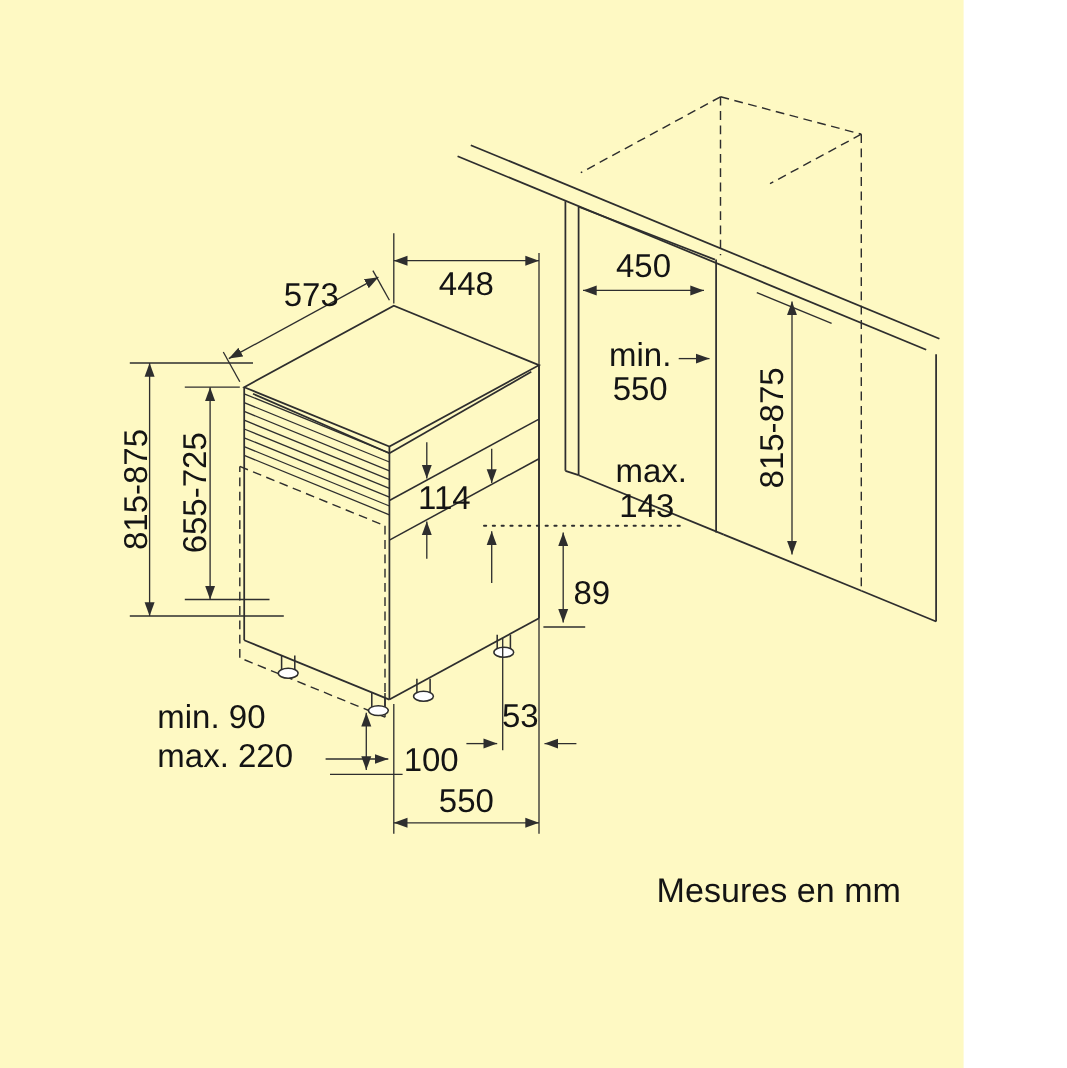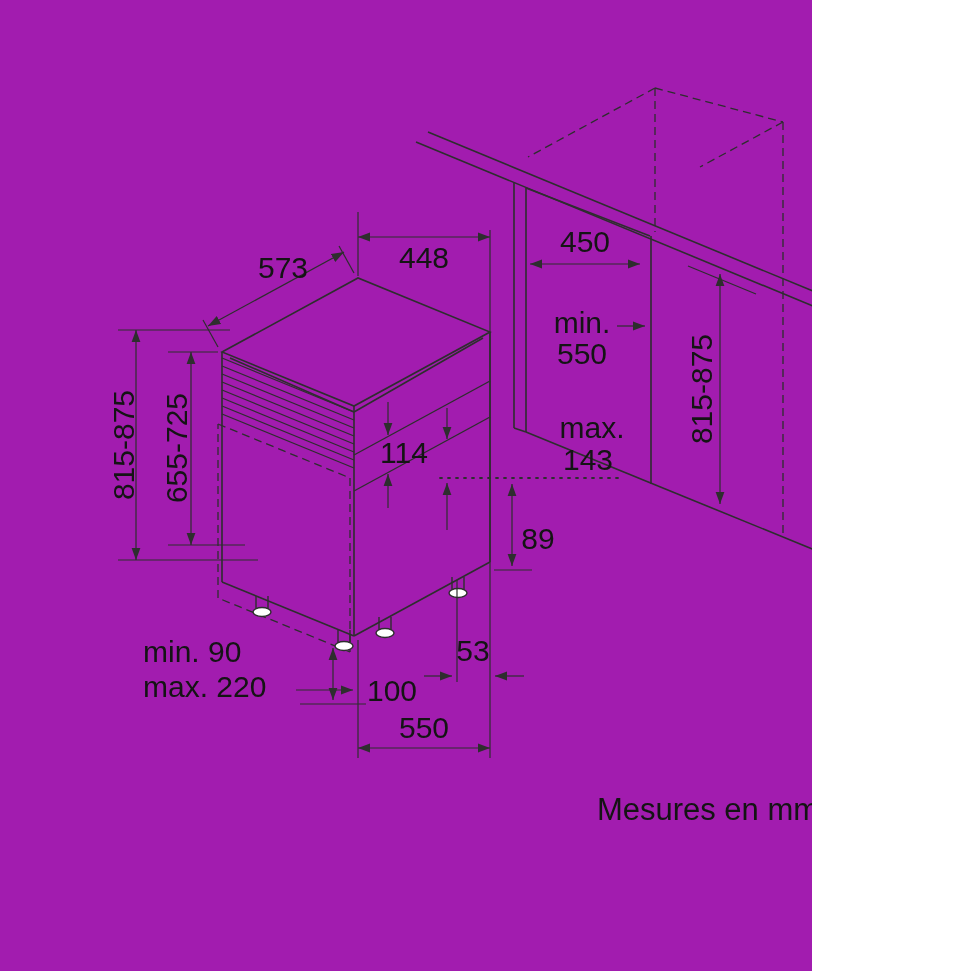--- a/index.html
+++ b/index.html
@@ -1,16 +1,16 @@
 <!DOCTYPE html>
 <html><head>
 <meta charset="utf-8">
 <style>
   html,body{margin:0;padding:0;background:#ffffff;}
-  .canvas{position:relative;width:812px;height:971px;background:#a21caf;overflow:hidden;}
+  .canvas{position:relative;width:876px;height:971px;background:#fef9c3;overflow:hidden;}
   svg{display:block;}
   .ol{stroke:#2e2e2e;stroke-width:1.6;fill:none;}
   .thin{stroke:#2e2e2e;stroke-width:1.2;fill:none;}
   .mid{stroke:#2e2e2e;stroke-width:1.4;fill:none;}
   .dash{stroke:#2e2e2e;stroke-width:1.3;fill:none;stroke-dasharray:8 5;}
   .dot{stroke:#2e2e2e;stroke-width:1.8;fill:none;stroke-dasharray:2 6;stroke-linecap:round;}
   .foot{stroke:#2e2e2e;stroke-width:1.4;fill:#ffffff;}
   .lbl{font-family:"Liberation Sans", sans-serif;font-size:30px;fill:#141414;}
   .note{font-family:"Liberation Sans", sans-serif;font-size:31px;fill:#141414;}
 </style>

